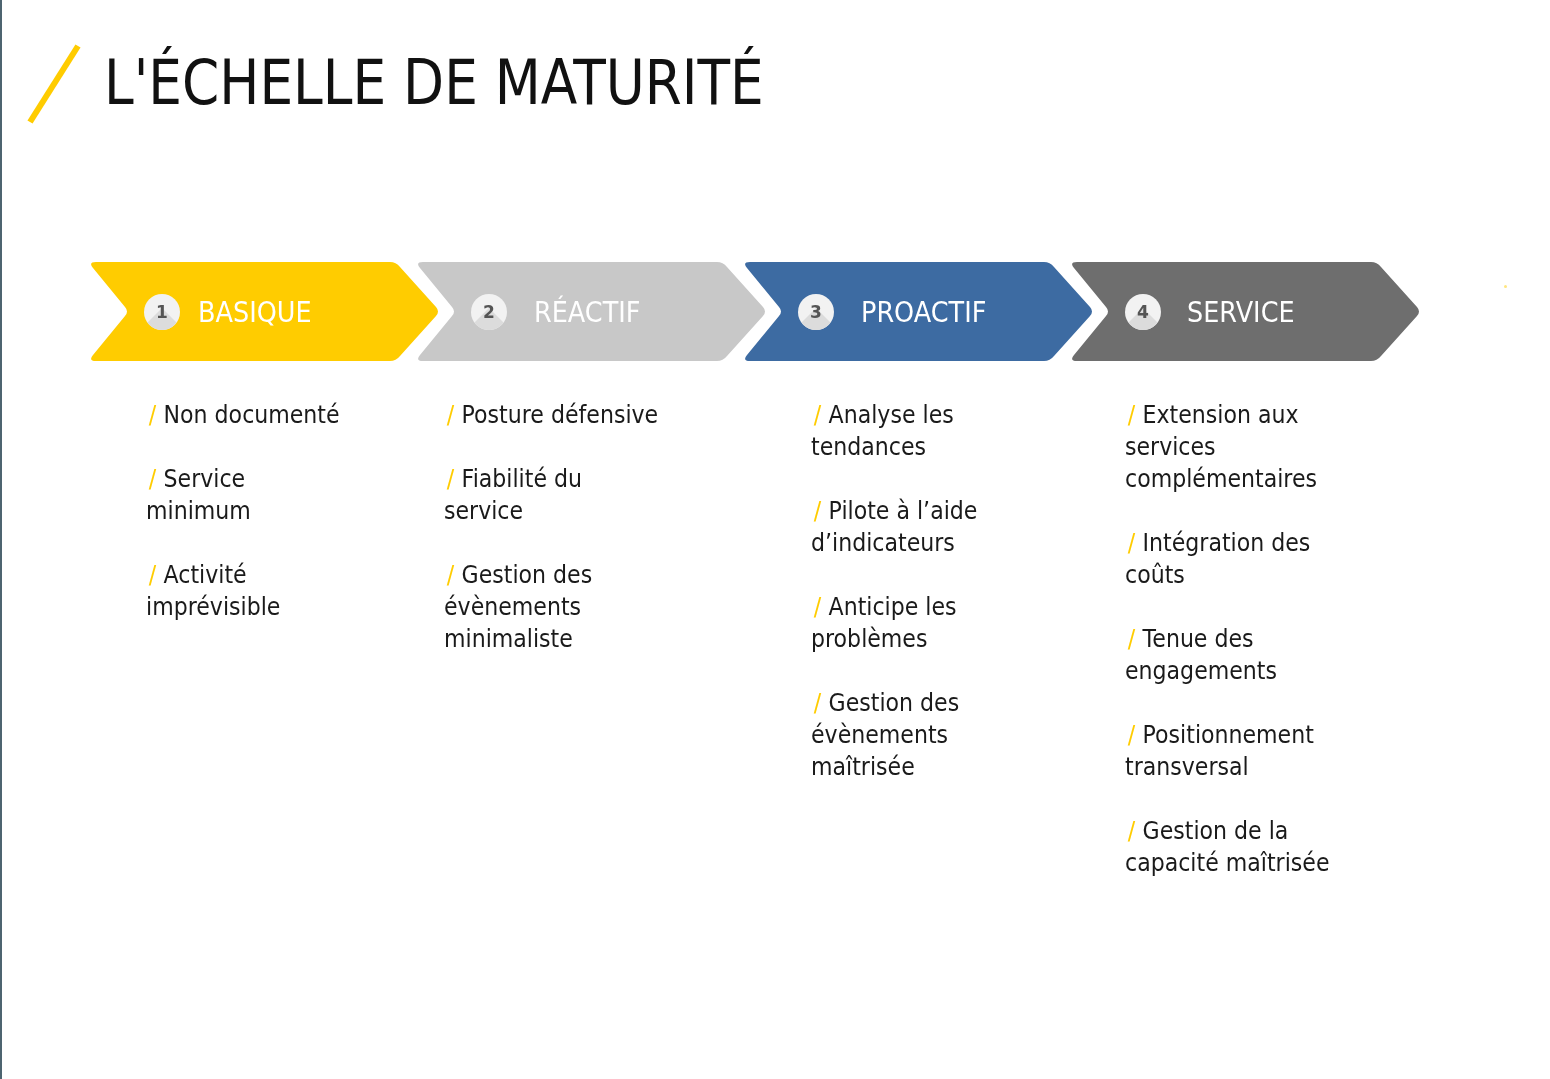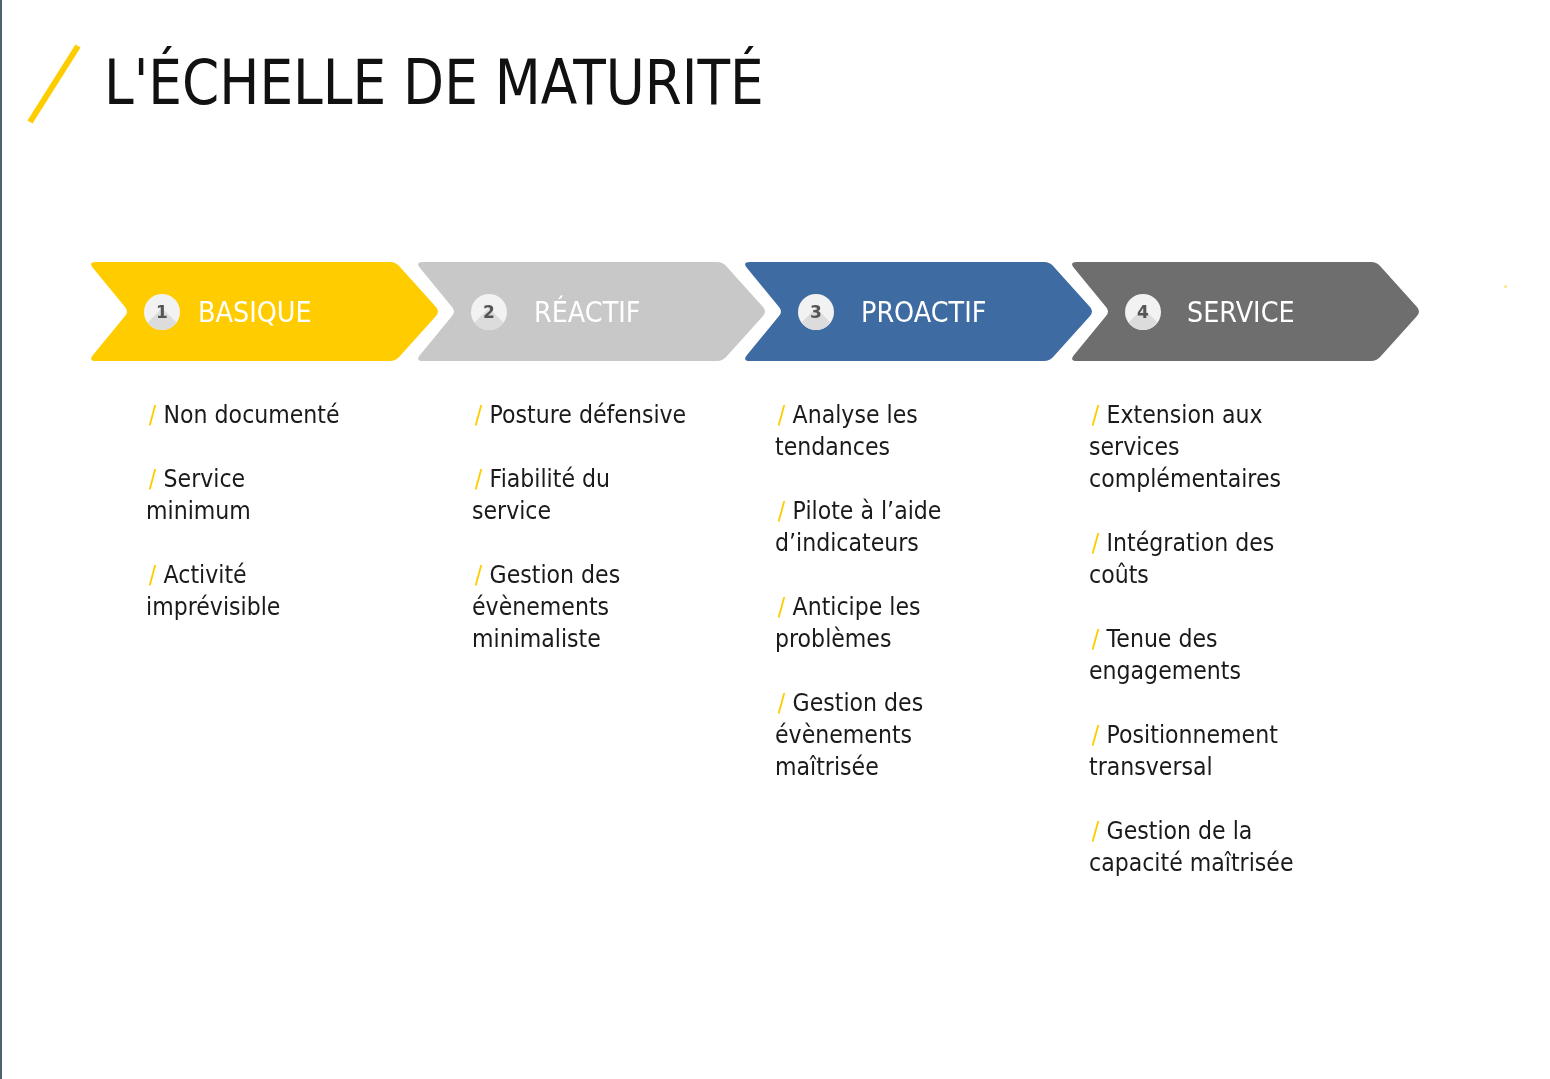--- a/index.html
+++ b/index.html
@@ -95,34 +95,34 @@
   </div>
   <div class="stage-label" style="left:118px">SERVICE</div>
 </div>
 
 <div class="col" style="left:146px">
   <p class="item" style="width:240px"><span class="sl">/</span><span>Non documenté</span></p>
   <p class="item" style="width:160px"><span class="sl">/</span><span>Service minimum</span></p>
   <p class="item" style="width:170px"><span class="sl">/</span><span>Activité imprévisible</span></p>
 </div>
 
-<div class="col" style="left:472px">
+<div class="col" style="left:444px">
   <p class="item" style="width:270px"><span class="sl">/</span><span>Posture défensive</span></p>
   <p class="item" style="width:190px"><span class="sl">/</span><span>Fiabilité du service</span></p>
   <p class="item" style="width:190px"><span class="sl">/</span><span>Gestion des évènements minimaliste</span></p>
 </div>
 
-<div class="col" style="left:775px">
+<div class="col" style="left:811px">
   <p class="item" style="width:190px"><span class="sl">/</span><span>Analyse les tendances</span></p>
   <p class="item" style="width:210px"><span class="sl">/</span><span>Pilote à l’aide d’indicateurs</span></p>
   <p class="item" style="width:190px"><span class="sl">/</span><span>Anticipe les problèmes</span></p>
   <p class="item" style="width:190px"><span class="sl">/</span><span>Gestion des évènements maîtrisée</span></p>
 </div>
 
-<div class="col" style="left:1089px">
+<div class="col" style="left:1125px">
   <p class="item" style="width:240px"><span class="sl">/</span><span>Extension aux services complémentaires</span></p>
   <p class="item" style="width:240px"><span class="sl">/</span><span>Intégration des coûts</span></p>
   <p class="item" style="width:190px"><span class="sl">/</span><span>Tenue des engagements</span></p>
   <p class="item" style="width:240px"><span class="sl">/</span><span>Positionnement transversal</span></p>
   <p class="item" style="width:250px"><span class="sl">/</span><span>Gestion de la capacité maîtrisée</span></p>
 </div>
 
 <div class="dot"></div>
 
 </body></html>

